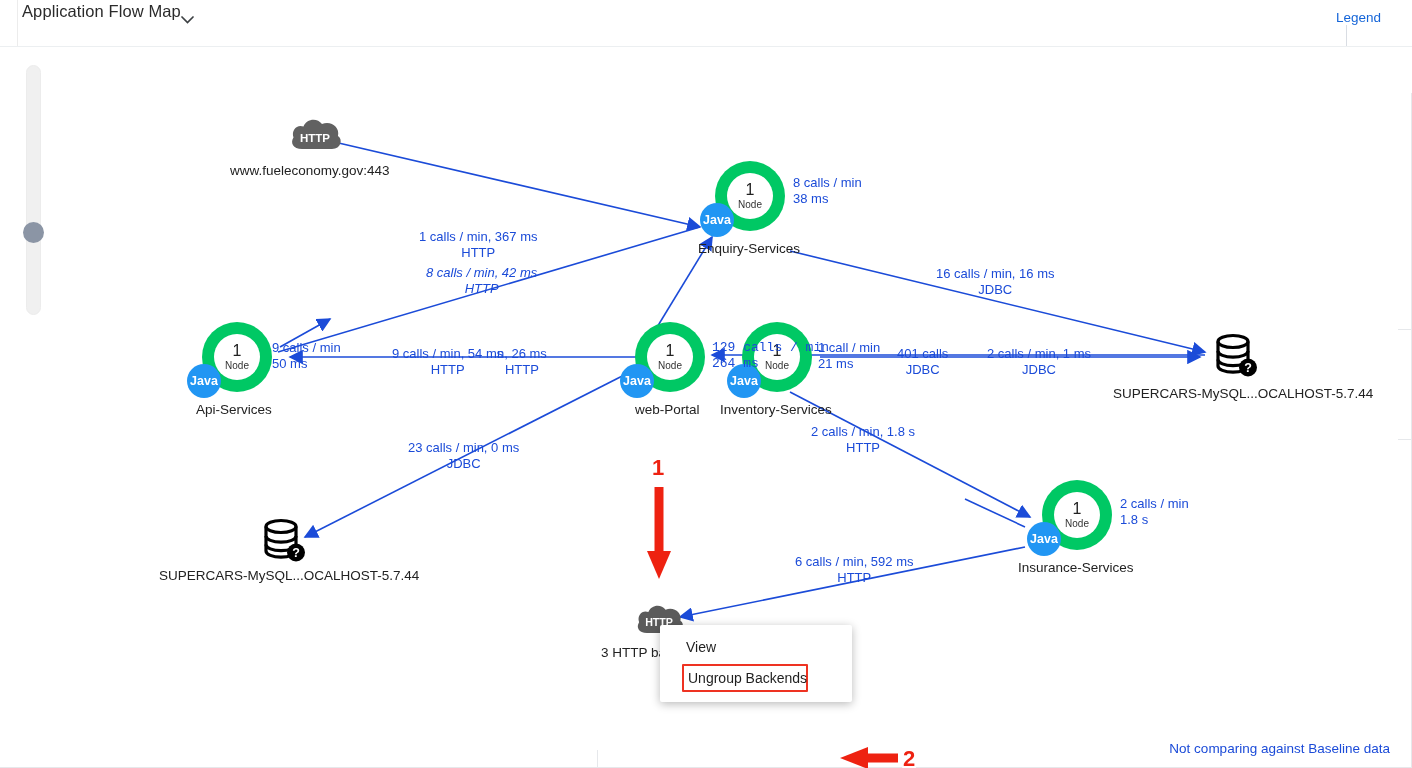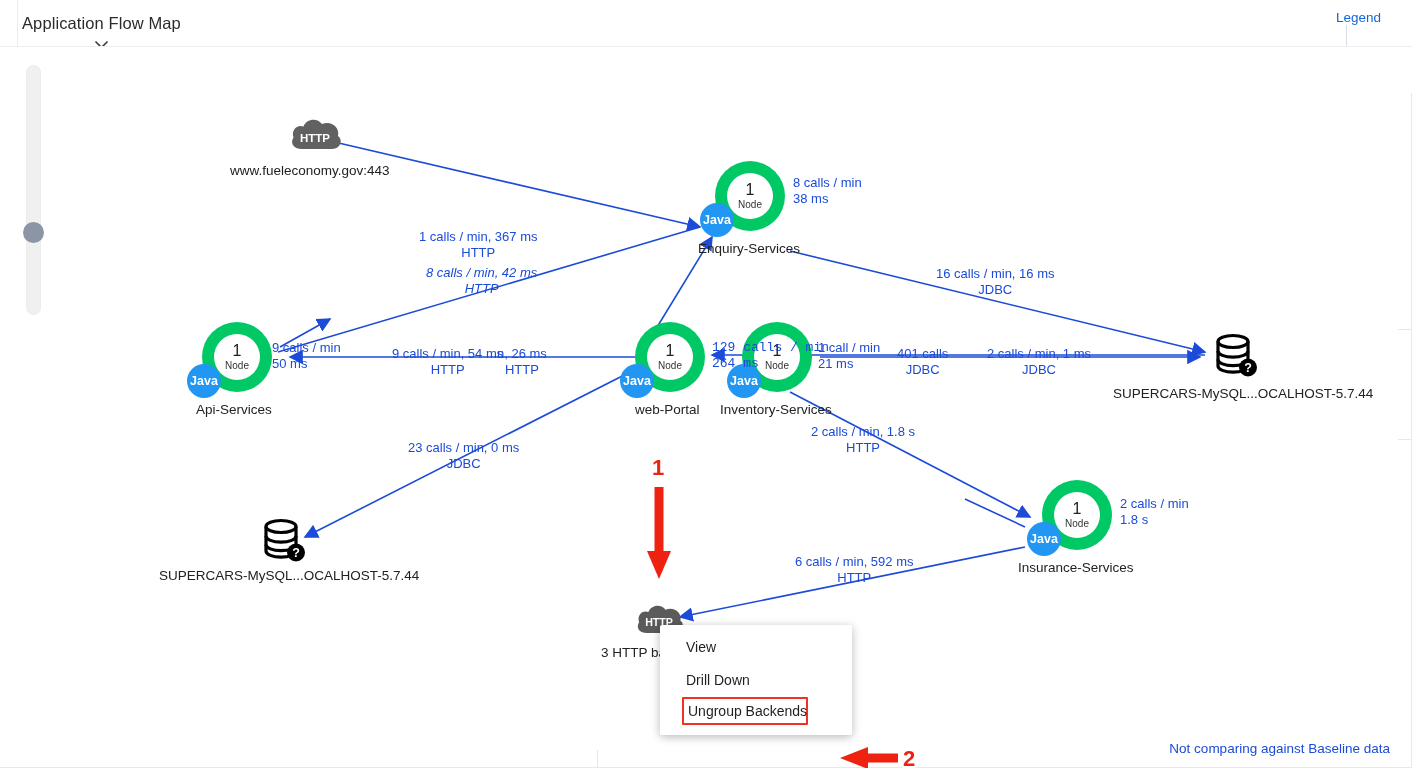--- a/index.html
+++ b/index.html
@@ -16,22 +16,22 @@
     overflow: hidden;
   }
 
   
   #header {
     position: absolute; left: 0; top: 0;
     width: 1412px; height: 46px;
     background: #ffffff;
   }
   #header-left {
-    position: absolute; left: 22px; top: 14px;
-    display: flex; align-items: center;  flex-direction: column;
+    position: absolute; left: 22px; top: 2px;
+    display: flex; align-items: center; 
   }
   #flow-title {
     font-size: 16.5px; color: #2b2b2b; font-weight: 400;
     letter-spacing: 0.1px;
   }
   .chevron-down {
     width: 13px; height: 8px; position: relative; top: 2px;
   }
   #header-right {
     position: absolute; right: 16px; top: 10px;
@@ -489,21 +489,20 @@
     <div class="anno-num" style="left:903px; top:699px;">2</div>
     <div class="anno-arrow" style="left:838px; top:698px;">
       <svg width="62" height="26" viewBox="0 0 62 26">
         <path d="M26 13 L60 13" stroke="#ee2211" stroke-width="9" fill="none"></path>
         <path d="M30 2 L2 13 L30 24 Z" fill="#ee2211"></path>
       </svg>
     </div>
 
     <div id="context-menu">
       <div class="menu-item">View</div>
-      <div class="menu-item">Drill Down</div>
       <div class="menu-item highlighted">Ungroup Backends</div>
     </div>
 
     <div id="baseline-note">Not comparing against Baseline data</div>
 
     <div id="right-rail"></div>
     <div id="right-tick-a"></div>
     <div id="right-tick-b"></div>
     <div id="bottom-rail"></div>
     <div id="bottom-tick"></div>

